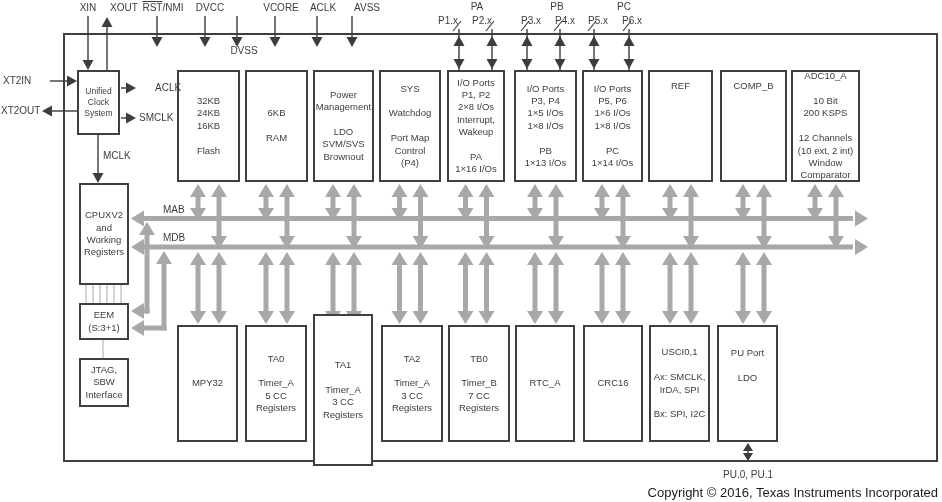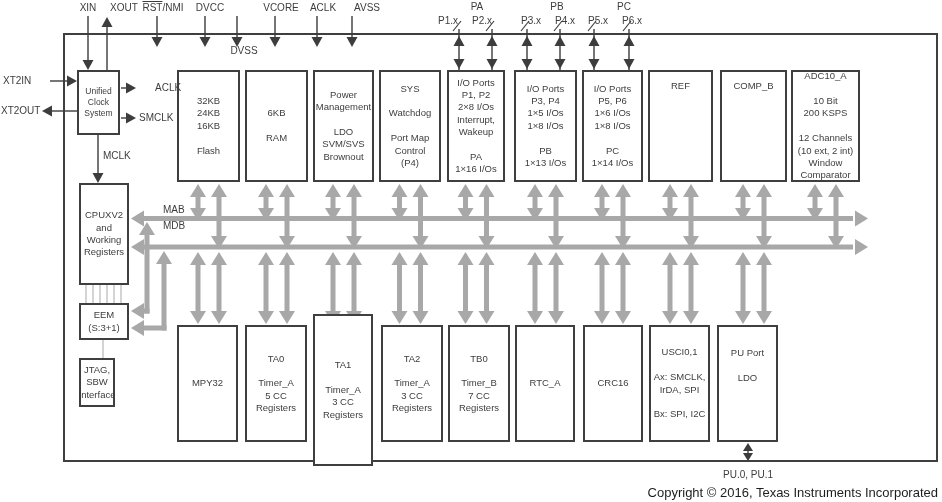--- a/index.html
+++ b/index.html
@@ -233,35 +233,35 @@
   <div class="lbl ctr" style="left:598px;top:15px;">P5.x</div>
   <div class="lbl ctr" style="left:632px;top:15px;">P6.x</div>
 
   <div class="lbl" style="left:3px;top:75px;">XT2IN</div>
   <div class="lbl" style="left:1px;top:105px;">XT2OUT</div>
   <div class="lbl" style="left:139px;top:82px;margin-left:16px;">ACLK</div>
   <div class="lbl" style="left:139px;top:112px;">SMCLK</div>
   <div class="lbl" style="left:103px;top:150px;">MCLK</div>
 
   <div class="lbl" style="left:163px;top:204px;">MAB</div>
-  <div class="lbl" style="left:163px;top:220px;">MDB</div>
+  <div class="lbl" style="left:163px;top:232px;">MDB</div>
 
   <div class="lbl ctr" style="left:748px;top:469px;">PU.0, PU.1</div>
   <div class="lbl copy" style="right:4px;top:486px;">Copyright © 2016, Texas Instruments Incorporated</div>
 
   <div class="blk small" style="left:77px;top:70px;width:43px;height:65px;">Unified
 Clock
 System</div>
   <div class="blk" style="left:79px;top:183px;width:50px;height:102px;">CPUXV2
 and
 Working
 Registers</div>
   <div class="blk" style="left:79px;top:303px;width:50px;height:37px;">EEM
 (S:3+1)</div>
-  <div class="blk" style="left:79px;top:358px;width:36px;height:49px;">JTAG,
+  <div class="blk" style="left:79px;top:358px;width:50px;height:49px;">JTAG,
 SBW
 Interface</div>
 
   <div class="blk" style="left:177px;top:70px;width:63px;height:112px;">32KB
 24KB
 16KB
 
 Flash</div>
   <div class="blk" style="left:245px;top:70px;width:63px;height:112px;">6KB
 

